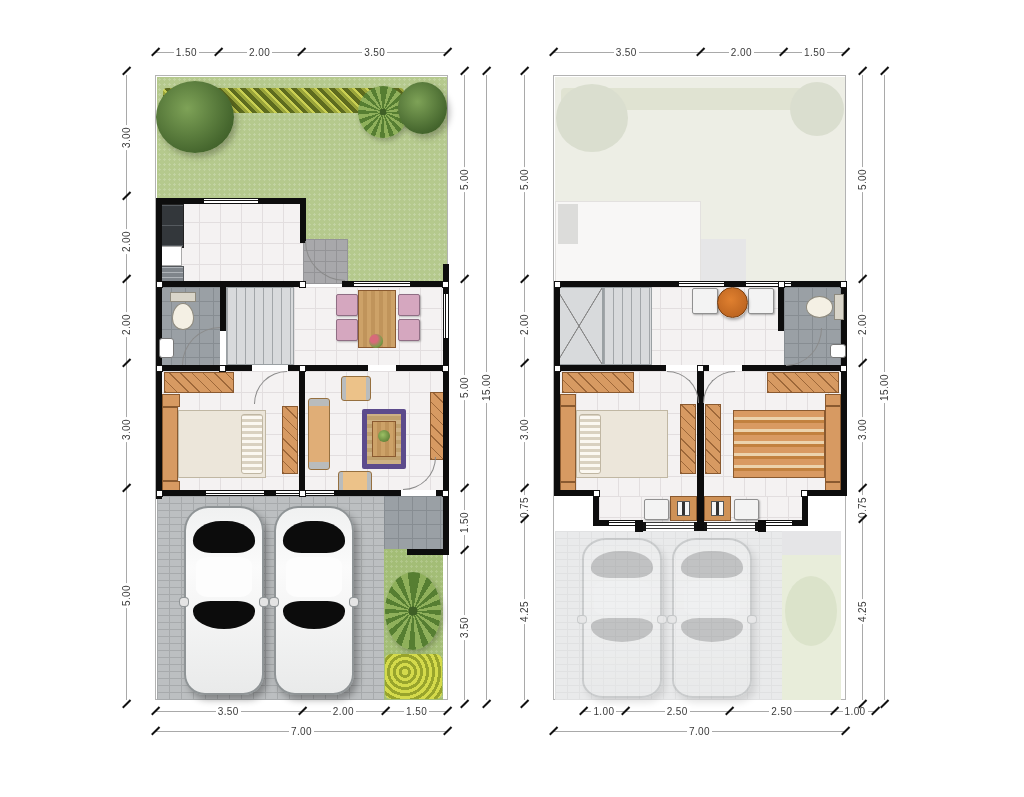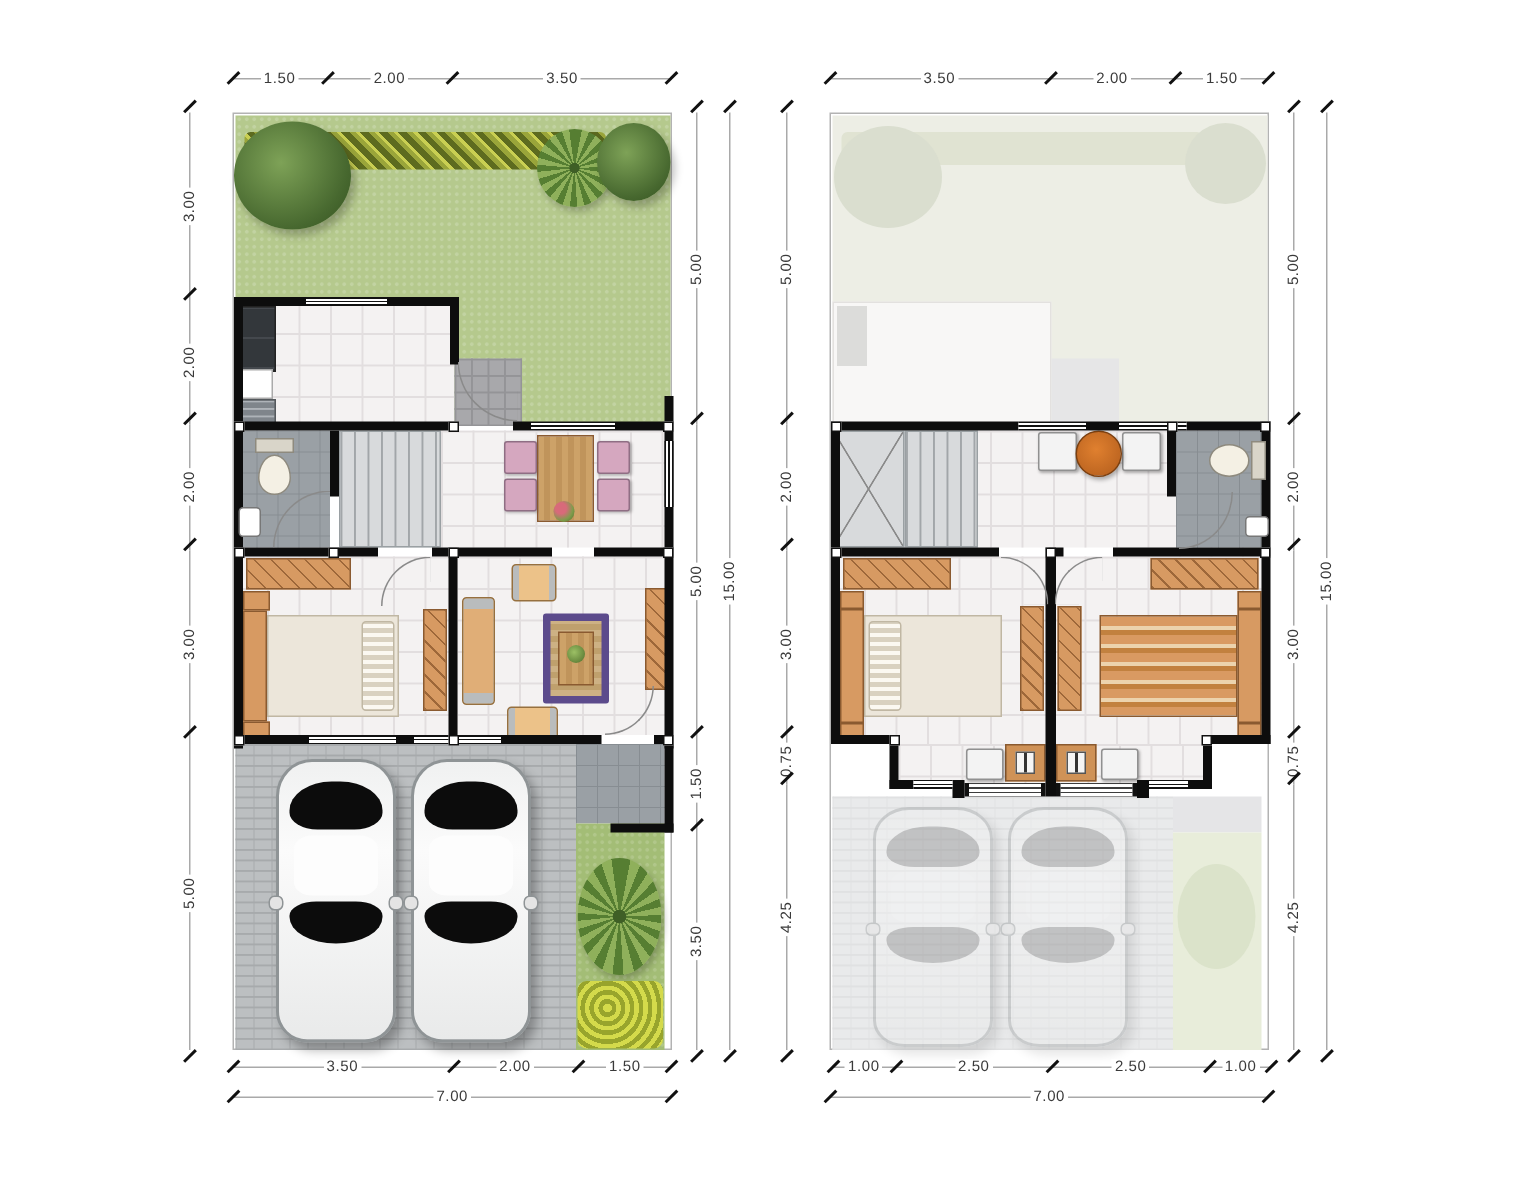--- a/index.html
+++ b/index.html
@@ -357,21 +357,21 @@
         <span class="vtick end"></span>
       </div>
   </div>
   <div class="dim-col" style="left:876px;top:75px;height:625px">
     <div class="dvseg" style="height:100%">
         <span class="vtick"></span>
         <span class="dvlabel">15.00</span>
         <span class="vtick end"></span>
       </div>
   </div>
-  <div class="dim-row" style="left:555px;top:703px;width:293px">
+  <div class="dim-row" style="left:583px;top:703px;width:293px">
     <div class="dseg" style="width:14.29%">
         <span class="tick"></span>
         <span class="dlabel">1.00</span>
       </div>
     <div class="dseg" style="width:35.71%">
         <span class="tick"></span>
         <span class="dlabel">2.50</span>
       </div>
     <div class="dseg" style="width:35.71%">
         <span class="tick"></span>

